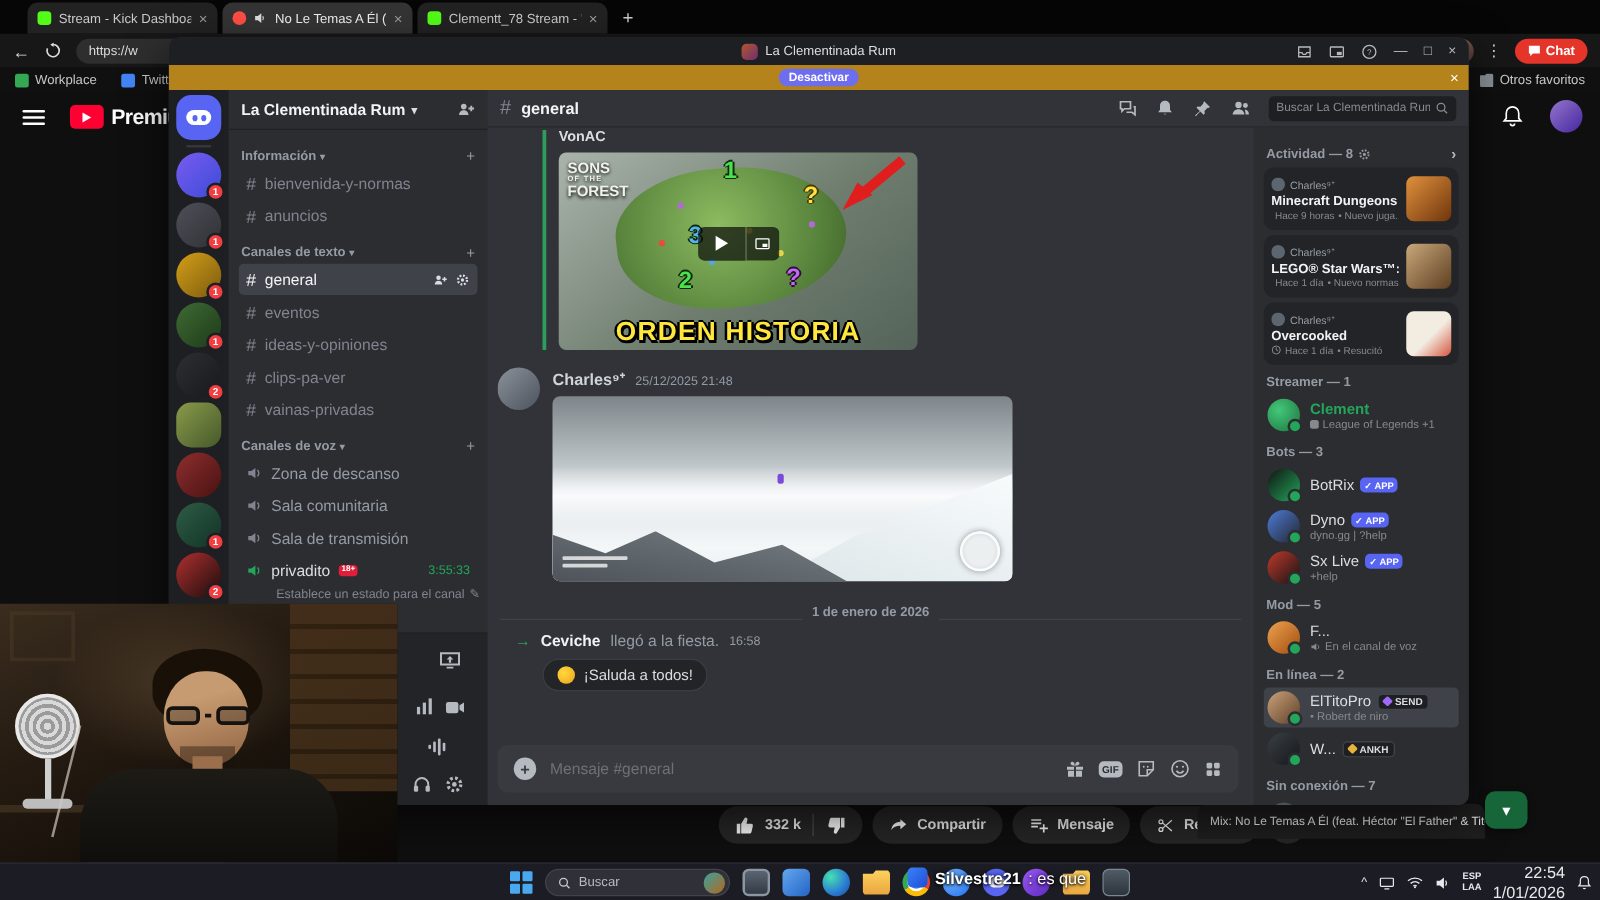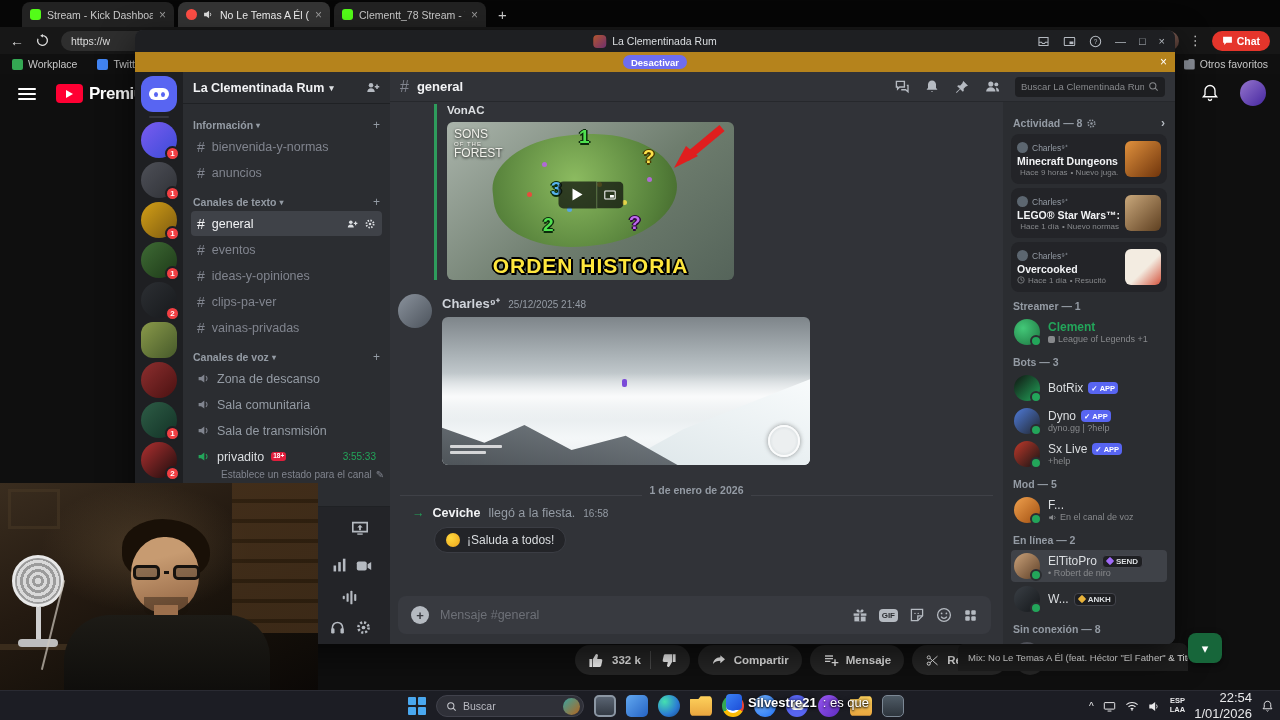--- a/index.html
+++ b/index.html
@@ -117,21 +117,21 @@
 .embed-wrap{margin:2px 0 0 36px}
 .embed{border-left:3px solid #2e9c5c;padding-left:10px}
 .embed-author{color:#dbdee1;font-size:11.5px;font-weight:bold;margin-bottom:3px}
 .embed-title{color:#2ebd85;font-size:13px;font-weight:bold;line-height:1.3;max-width:300px}
 .check-chip{display:inline-flex;width:13px;height:13px;background:#43a25f;border-radius:3px;color:#fff;font-size:9px;align-items:center;justify-content:center;margin-right:4px;vertical-align:-2px}
 .thumb{width:287px;height:158px;border-radius:6px;margin-top:6px;position:relative;overflow:hidden;background:linear-gradient(140deg,#aab4ab,#6e7d6e 55%,#55645a)}
 .thumb-map{position:absolute;left:46px;top:12px;width:184px;height:112px;background:radial-gradient(circle at 45% 40%,#8cbb60,#55803a 70%,#3f6129);border-radius:45% 55% 50% 50%;transform:rotate(-6deg)}
 .mdot{position:absolute;width:5px;height:5px;border-radius:50%}
 .mk{position:absolute;font-weight:800;font-size:19px;text-shadow:-1.5px 0 #0b2b0b,1.5px 0 #0b2b0b,0 -1.5px #0b2b0b,0 1.5px #0b2b0b}
 .mk.green{color:#4fe04f}.mk.blue{color:#57b2ef}.mk.yellow{color:#ffe24a;text-shadow:-1.5px 0 #4a3a00,1.5px 0 #4a3a00,0 -1.5px #4a3a00,0 1.5px #4a3a00}.mk.purple{color:#c06af0;text-shadow:-1.5px 0 #2e0b3e,1.5px 0 #2e0b3e,0 -1.5px #2e0b3e,0 1.5px #2e0b3e}
-.thumb-logo{position:absolute;left:7px;top:6px;color:#f2f2ec;font-weight:400;line-height:1.05;text-shadow:0 1px 3px #000}
+.thumb-logo{position:absolute;left:7px;top:6px;color:#f2f2ec;font-weight:700;line-height:1.05;text-shadow:0 1px 3px #000}
 .thumb-logo .l1{font-size:12px}.thumb-logo .l2{font-size:6px;letter-spacing:1px}.thumb-logo .l3{font-size:12px}
 .thumb-cap{position:absolute;left:0;right:0;bottom:2px;text-align:center;font-size:21px;font-weight:800;color:#ffe73d;letter-spacing:1px;text-shadow:-2px 0 #000,2px 0 #000,0 -2px #000,0 2px #000,2px 2px #000}
 .play-ov{position:absolute;left:50%;top:46%;transform:translate(-50%,-50%);display:flex}
 .play-btn{width:38px;height:27px;background:rgba(10,10,10,.7);border-radius:5px 0 0 5px;display:flex;align-items:center;justify-content:center}
 .play-btn i{width:0;height:0;border-left:10px solid #fff;border-top:6px solid transparent;border-bottom:6px solid transparent}
 .pip-btn{width:27px;height:27px;background:rgba(10,10,10,.7);border-radius:0 5px 5px 0;border-left:1px solid rgba(255,255,255,.25);display:flex;align-items:center;justify-content:center}
 .msg{display:flex;gap:10px;margin-top:14px}
 .msg-avatar{width:34px;height:34px;border-radius:50%;background:linear-gradient(135deg,#8a929c,#4c535c);flex:0 0 auto}
 .msg-head{display:flex;align-items:baseline;gap:8px}
 .msg-author{color:#cfd3da;font-weight:bold;font-size:13px}
@@ -940,21 +940,21 @@
                     <span>W...</span>
                     <span class="tag-badge">
                       <span class="gem gold"></span>
                       <span>ANKH</span>
                     </span>
                   </div>
               </div>
             </div>
 
             <div class="mem-head">
-                <span>Sin conexión — 8</span>
+                <span>Sin conexión — 7</span>
               </div>
             <div class="mem-row">
               <span class="mem-av av-off"></span>
             </div>
           </div>
         </div>
       </div>
     </div>
   </div>
 

